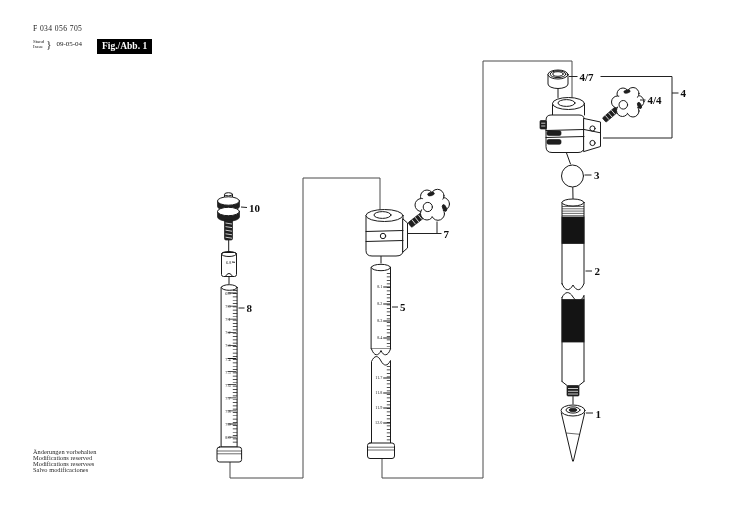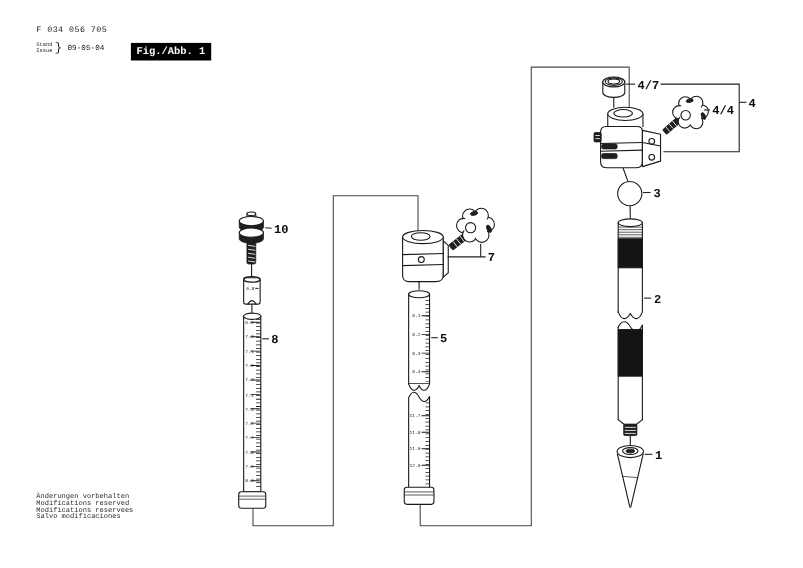--- a/index.html
+++ b/index.html
@@ -1,25 +1,25 @@
 <!DOCTYPE html>
 <html><head>
 <meta charset="utf-8">
 <style>
   html,body{margin:0;padding:0;background:#fff;}
   #page{position:relative;width:730px;height:516px;background:#ffffff;overflow:hidden;
-        font-family:Liberation Mono, monospace;color:#1a1a1a;}
+        font-family:Liberation Serif, serif;color:#1a1a1a;}
   .abs{position:absolute;}
   #part-number{left:33px;top:24px;font-size:7.6px;letter-spacing:.4px;}
   #stand-issue{left:33px;top:39px;display:flex;align-items:center;gap:2px;}
   #stand-issue .col{display:flex;flex-direction:column;line-height:5.2px;font-size:4.9px;}
   #stand-issue .brace{font-size:11px;font-weight:400;line-height:10px;}
   #stand-issue .date{font-size:7px;margin-left:3px;}
   #figure-box{left:97px;top:39px;background:#000;color:#fff;font-weight:bold;
-              font-size:9.5px;padding:2px 5px 2.5px 5px;margin-left:22px;}
+              font-size:9.5px;padding:2px 5px 2.5px 5px;}
   #footer{left:33px;top:449px;font-size:6.4px;line-height:6px;color:#2a2a2a;}
   svg{position:absolute;left:0;top:0;}
   .ln{fill:none;stroke:#1a1a1a;stroke-width:1;stroke-linecap:round;stroke-linejoin:round;}
   .thin{fill:none;stroke:#1a1a1a;stroke-width:.65;}
   .wln{stroke:#fff;stroke-width:.75;}
   .frame{fill:none;stroke:#4a4a4a;stroke-width:1;stroke-linejoin:miter;}
   .lead{fill:none;stroke:#222;stroke-width:1;}
   .dark{fill:#1f1f1f;stroke:#1a1a1a;stroke-width:.7;}
   .blk{fill:#141414;stroke:#1a1a1a;stroke-width:.8;}
   .wfill{fill:#ffffff;}

